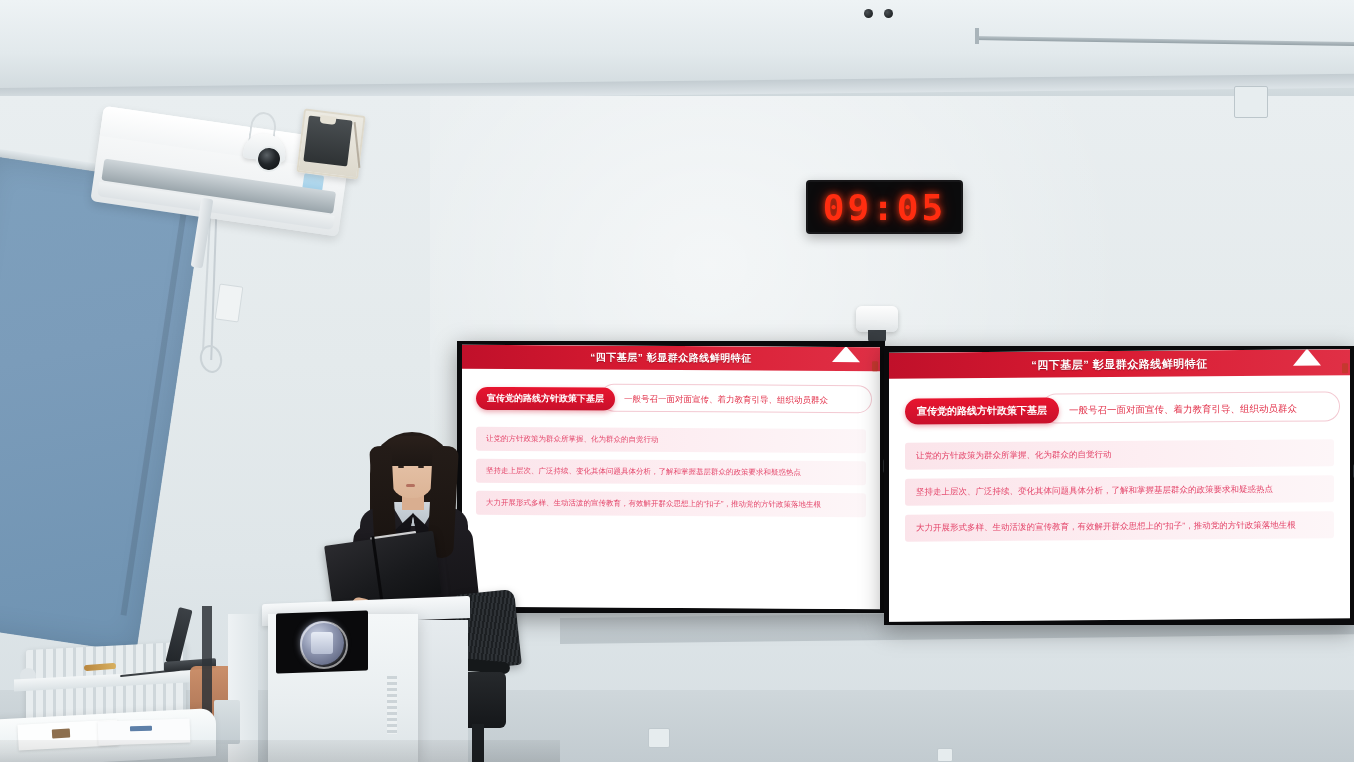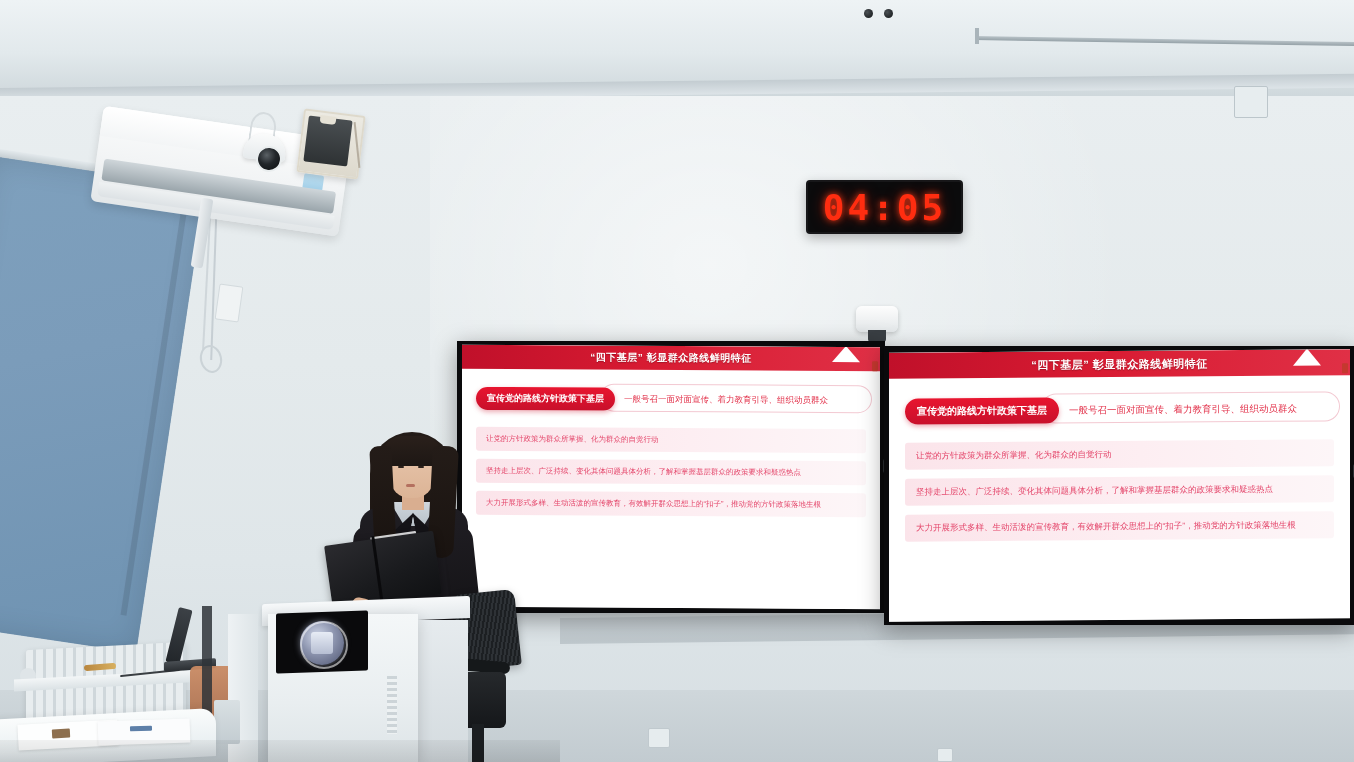--- a/index.html
+++ b/index.html
@@ -558,21 +558,21 @@
   <div class="cam-mount"></div>
   <div class="cam-body"></div>
   <div class="cam-lens"></div>
 
   <div class="speaker"></div>
   <div class="speaker-grille"></div>
   <div class="speaker-notch"></div>
   <div class="speaker-wire"></div>
 
   <div class="clock">
-    <span class="clock-digits">04:05</span>
+    <span class="clock-digits">09:05</span>
   </div>
 
   <div class="ohcam"></div>
   <div class="ohcam-lens l"></div>
   <div class="ohcam-lens r"></div>
   <div class="ohcam-stem"></div>
 
   <div class="display left">
     <div class="panel">
       <div class="slide">

